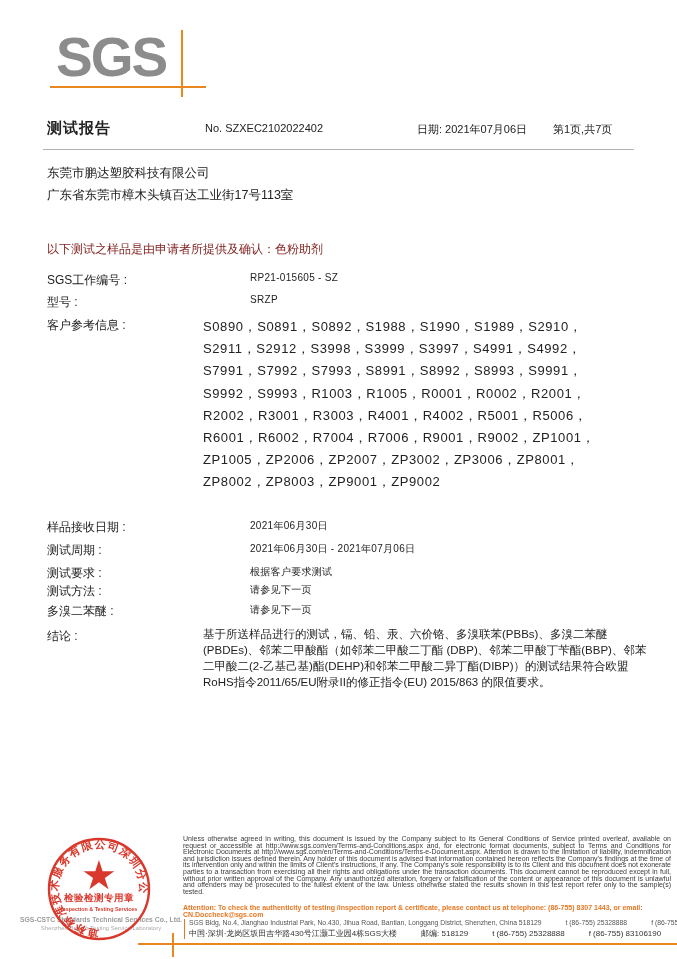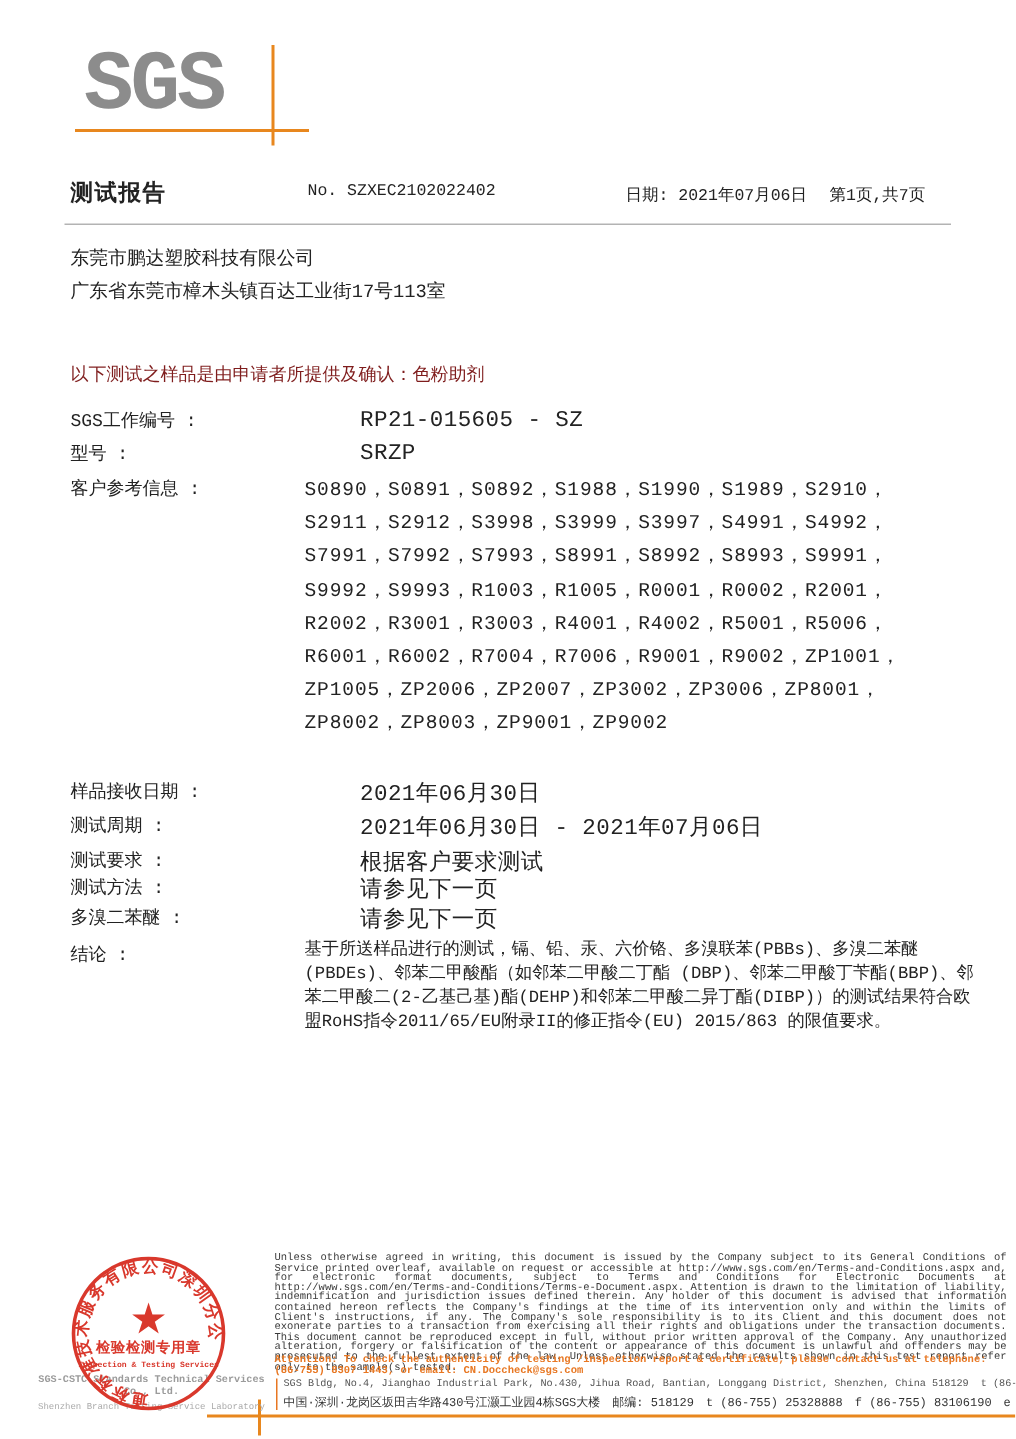--- a/index.html
+++ b/index.html
@@ -1,46 +1,46 @@
 <!DOCTYPE html>
 <html><head>
 <meta charset="utf-8">
 <style>
   html,body{margin:0;padding:0;background:#ffffff;}
   .page{position:relative;width:677px;height:959px;background:#fff;overflow:hidden;
-        font-family:Liberation Mono, monospace;color:#1f1f1f;}
+        font-family:Liberation Sans, sans-serif;color:#1f1f1f;}
   .abs{position:absolute;}
   
   .logo-text{left:56px;top:30px;font-size:55px;font-weight:bold;color:#8c8c8c;
              letter-spacing:-2px;line-height:1;transform:scaleY(1.02);}
   .logo-hline{left:50px;top:86px;width:156px;height:2px;background:#e8871e;}
   .logo-vline{left:181px;top:30px;width:2px;height:67px;background:#e8871e;}
   
   .title{left:47px;top:119px;font-size:15px;font-weight:bold;letter-spacing:1px;color:#222;}
   .report-no{left:205px;top:122px;font-size:11px;color:#222;}
   .hdr-date{left:417px;top:122px;font-size:11px;color:#222;}
   .hdr-page{left:553px;top:122px;font-size:11px;color:#222;}
   .header-rule{left:43px;top:149px;width:591px;height:1px;background:#b3b3b3;}
   
   .company{left:47px;top:162px;font-size:12.5px;line-height:22px;color:#222;}
   
   .intro{left:47px;top:241px;font-size:12px;color:#7f1d1d;}
   .flabel{left:47px;font-size:12px;color:#222;}
-  .fvalue{left:203px;font-size:15px;color:#222;letter-spacing:.3px;padding-left:37px;}
+  .fvalue{left:213px;font-size:10px;color:#222;letter-spacing:.3px;padding-left:37px;}
   .ref-lines{left:203px;top:316px;font-size:13px;line-height:22.2px;letter-spacing:.6px;color:#222;}
   .conclusion{left:203px;top:626px;width:447px;font-size:11.5px;line-height:16px;color:#222;}
   
   .legal{left:183px;top:836px;width:488px;font-size:7px;line-height:6.6px;
          text-align:justify;color:#3a3a3a;}
   .attention{left:183px;top:904px;width:488px;font-size:7px;line-height:7.2px;
              font-weight:bold;color:#e87722;}
   .addr{left:184px;top:919px;width:486px;border-left:1px solid #e87722;padding-left:4px;}
   .addr-en{font-size:6.8px;color:#555;white-space:nowrap;}
   .addr-cn{font-size:8px;color:#333;margin-top:2px;white-space:nowrap;}
-  .addr span{margin-right:8px;}
+  .addr span{margin-right:24px;}
   .orange-rule{left:138px;top:943px;width:539px;height:2px;background:#e8871e;}
   .orange-cross{left:172px;top:933px;width:2px;height:24px;background:#e8871e;}
   .member{right:37px;top:946px;font-size:9.5px;color:#222;margin-top:41px;}
   
   .stamp-co{left:20px;top:916px;width:162px;text-align:center;}
   .stamp-co-l1{font-size:6.8px;font-weight:bold;color:#9b9b9b;}
   .stamp-co-l2{font-size:6px;color:#ababab;margin-top:2px;}
   .stamp-svg{left:44px;top:834px;}
 </style>
 </head>

